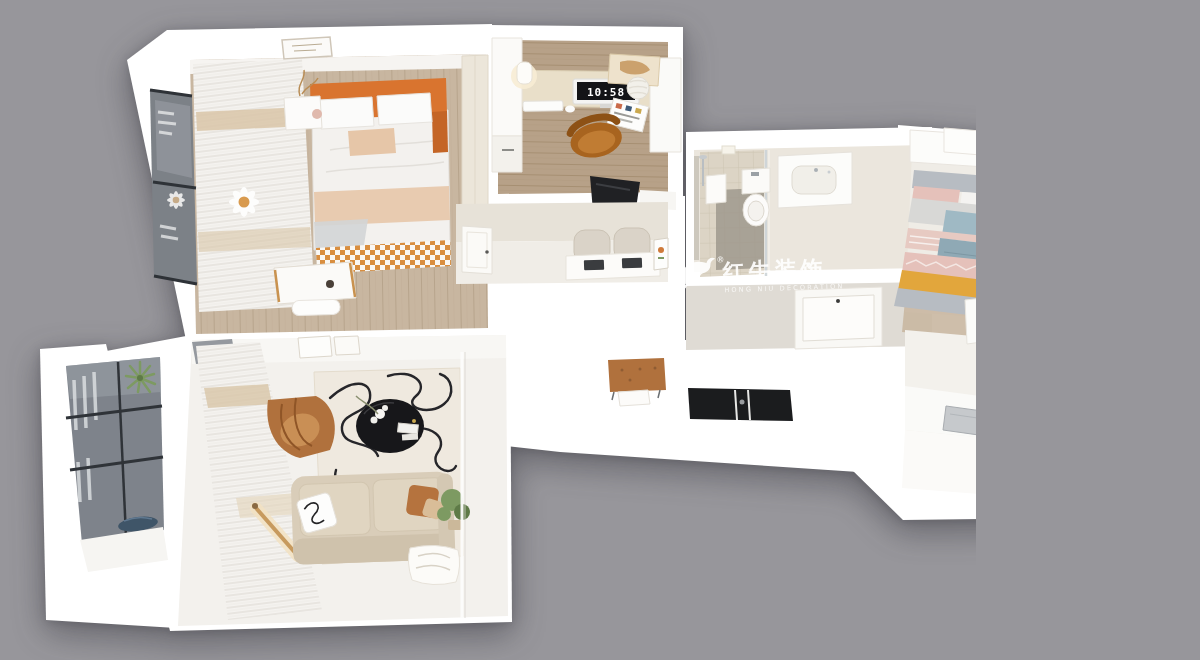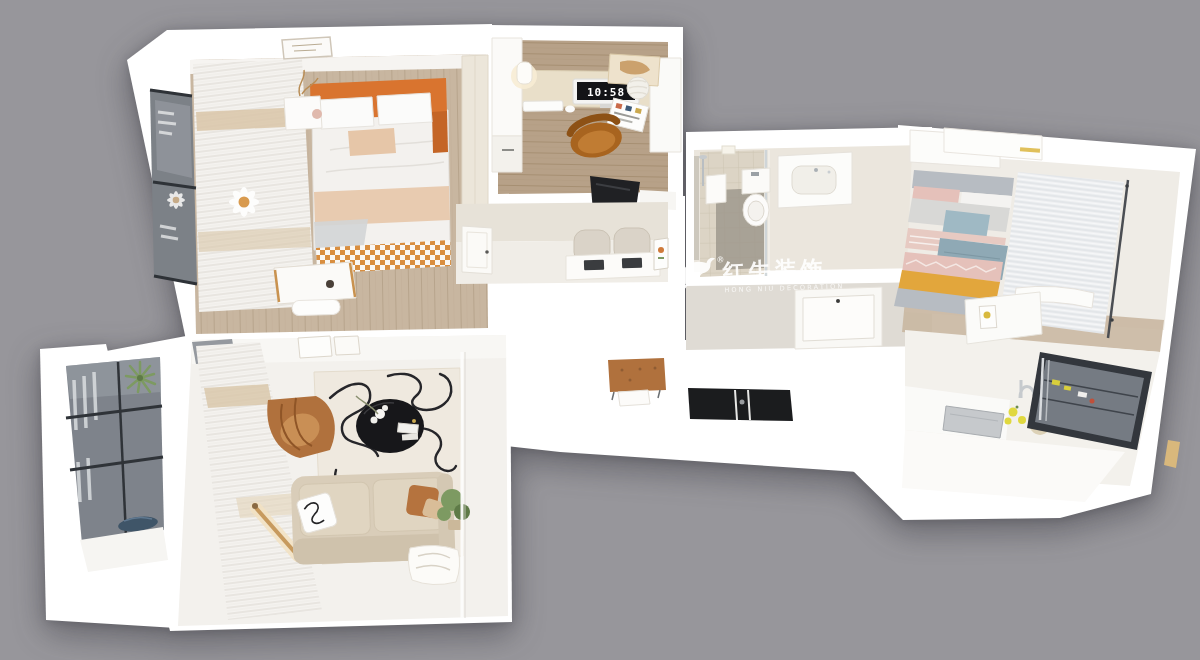--- a/index.html
+++ b/index.html
@@ -1,16 +1,16 @@
 <!DOCTYPE html>
 <html><head>
 <meta charset="utf-8">
 <style>
   html,body{margin:0;padding:0;background:#97969b;}
-  .stage{position:relative;width:1200px;height:660px;overflow:hidden;
+  .stage{position:relative;width:976px;height:660px;overflow:hidden;
          font-family:"DejaVu Sans","Liberation Sans",sans-serif;}
   svg{display:block;}
   .shadowed{filter:drop-shadow(0 10px 16px rgba(40,40,48,.38)) drop-shadow(0 2px 5px rgba(40,40,48,.25));}
   text{font-family:"DejaVu Sans","Liberation Sans",sans-serif;}
   .mono{font-family:"DejaVu Sans Mono","Liberation Mono",monospace;}
   .wm-cn{font-weight:bold;letter-spacing:4px;}
   .wm-en{letter-spacing:2.2px;}
 </style>
 </head>
 <body>

